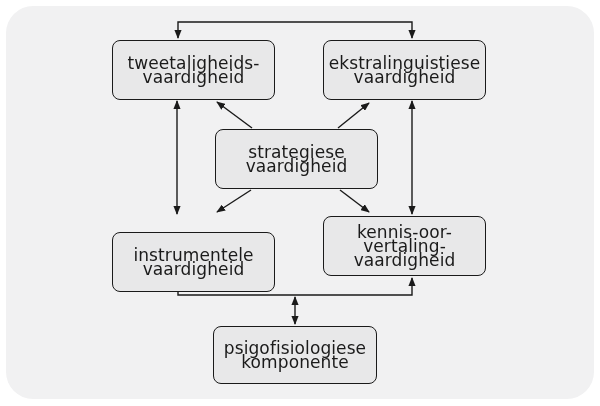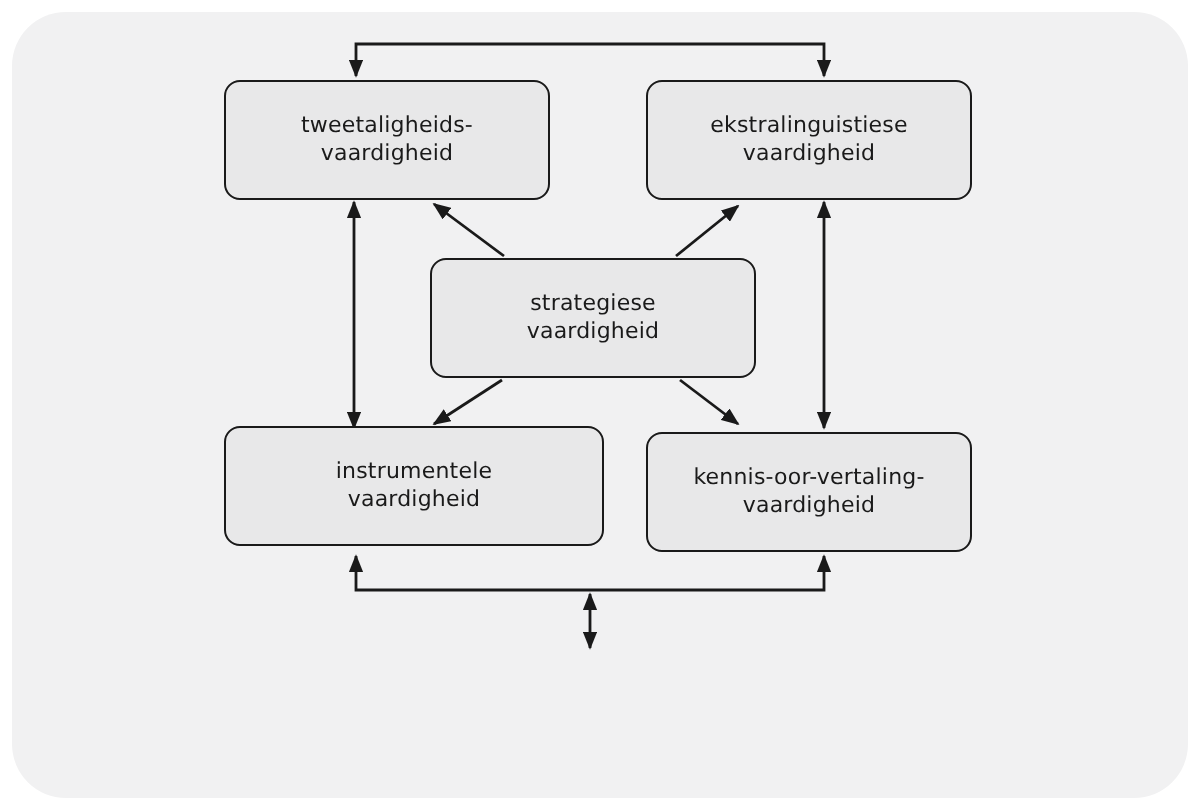--- a/index.html
+++ b/index.html
@@ -40,29 +40,29 @@
     background: #e8e8e9;
     border: 1.5px solid #1a1a1a;
     border-radius: 8px;
     display: flex;
     align-items: center;
     justify-content: center;
     text-align: center;
   }
   .node-label {
     white-space: pre-line;
-    font-size: 11px;
+    font-size: 17px;
     line-height: 14px;
     color: #1a1a1a;
     letter-spacing: 0.1px;
   }
   .n-bilingual        { left: 112px; top: 40px;  width: 163px; height: 60px; }
   .n-extralinguistic  { left: 323px; top: 40px;  width: 163px; height: 60px; text-align: center; }
   .n-strategic        { left: 215px; top: 129px; width: 163px; height: 60px; text-align: center; }
-  .n-instrumental     { left: 112px; top: 213px; width: 190px; height: 60px; align-items: center; }
+  .n-instrumental     { left: 112px; top: 232px; width: 163px; height: 60px; align-items: center; }
   .n-knowledge        { left: 323px; top: 216px; width: 163px; height: 60px; }
   .n-psycho           { left: 213px; top: 326px; width: 164px; height: 58px; }
   .arrow-line {
     stroke: #1a1a1a;
     stroke-width: 1.4;
     fill: none;
   }
 </style>
 </head>
 <body>
@@ -114,13 +114,17 @@
   <div class="node n-instrumental">
     <span class="node-label">instrumentele
 vaardigheid</span>
   </div>
 
   <div class="node n-knowledge">
     <span class="node-label">kennis-oor-vertaling-
 vaardigheid</span>
   </div>
 
+  <div class="node n-psycho">
+    <span class="node-label">psigofisiologiese
+komponente</span>
+  </div>
 </div>
 
 </body></html>

